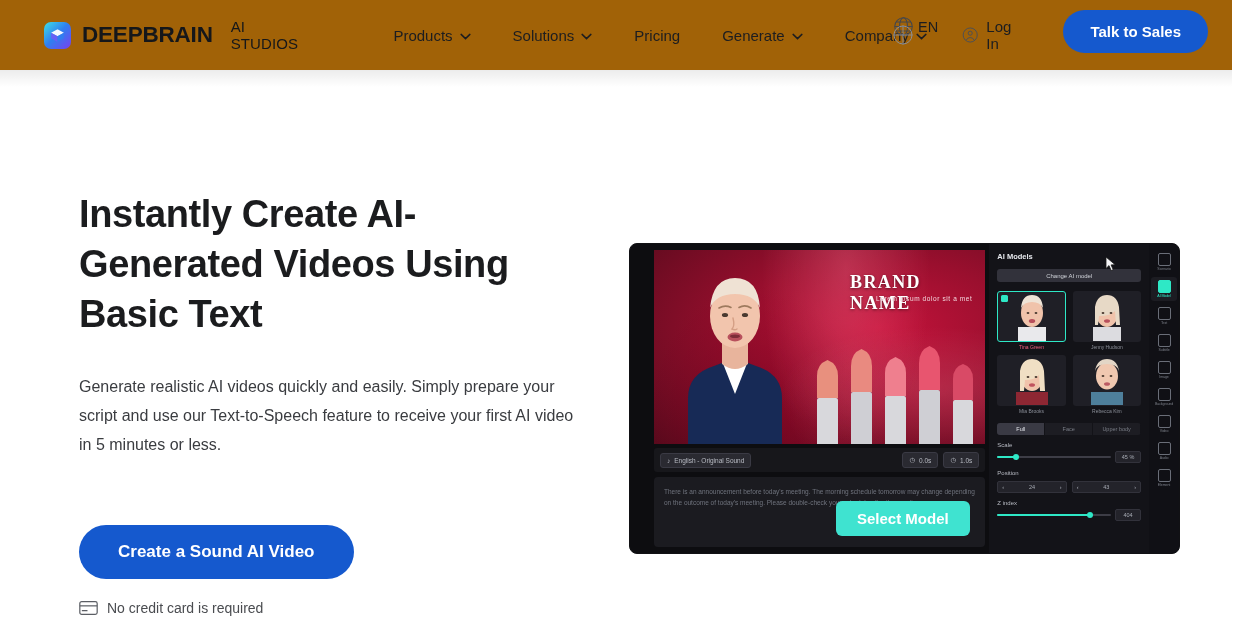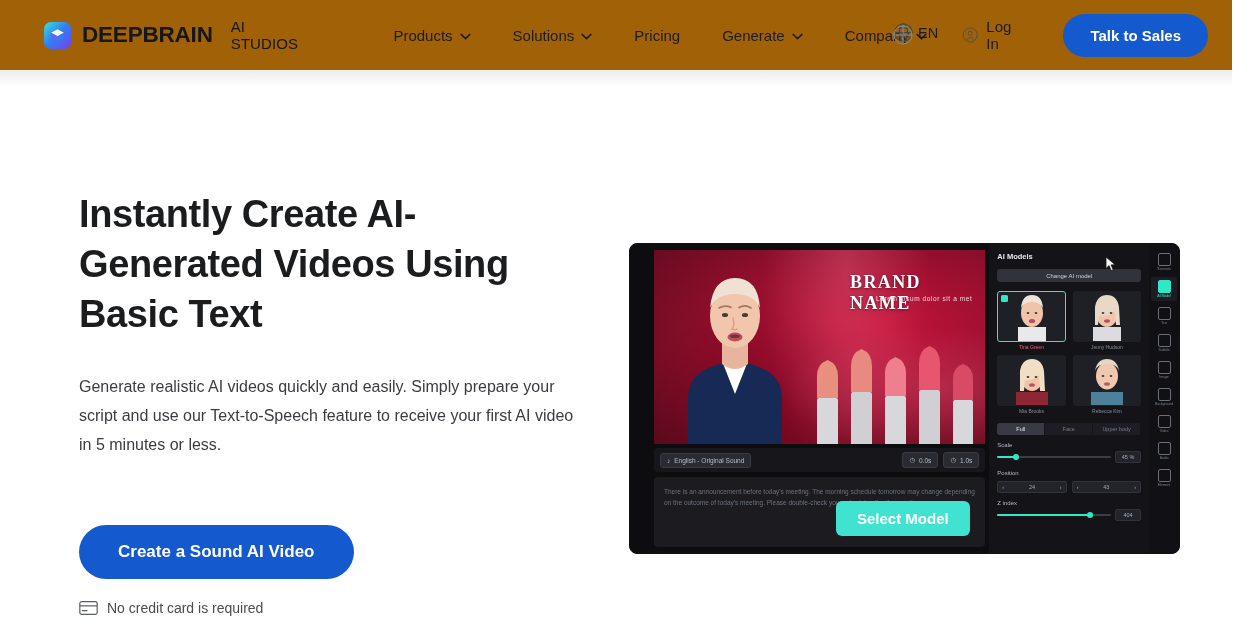--- a/index.html
+++ b/index.html
@@ -57,24 +57,24 @@
     display: flex; align-items: center; gap: 7px;
     font-size: 15px; color: #1c1d20; font-weight: 400;
     padding: 8px 21px; cursor: pointer; white-space: nowrap;
   }
   .chev {
     width: 11px; height: 7px; flex: 0 0 auto;
     position: relative; top: 1px;
   }
 
   .header-right {
-    margin-left: auto; display: flex; align-items: center; gap: 11px;
+    margin-left: auto; display: flex; align-items: flex-start; gap: 11px;
   }
   .lang {
-    position: absolute; left: 893px; top: 22px;
+    position: absolute; left: 893px; top: 16px;
     display: flex; align-items: center; gap: 4px;
     font-size: 14.5px; color: #1c1d20; cursor: pointer; z-index: 7;
   }
   .globe { width: 21px; height: 21px; }
   .login {
     display: flex; align-items: center; gap: 8px;
     font-size: 15px; color: #1c1d20; cursor: pointer;
     padding: 8px 14px; margin-right: 14px;
   }
   .user-circle { width: 18px; height: 18px; }

